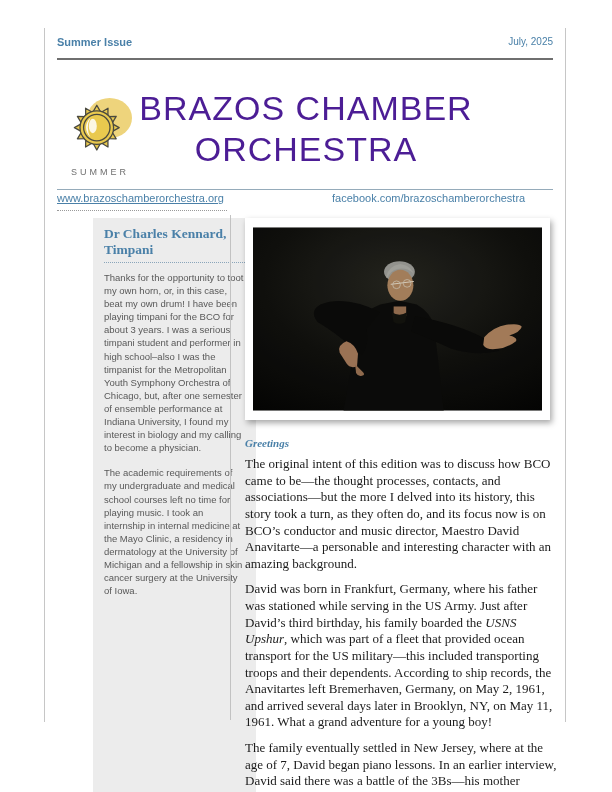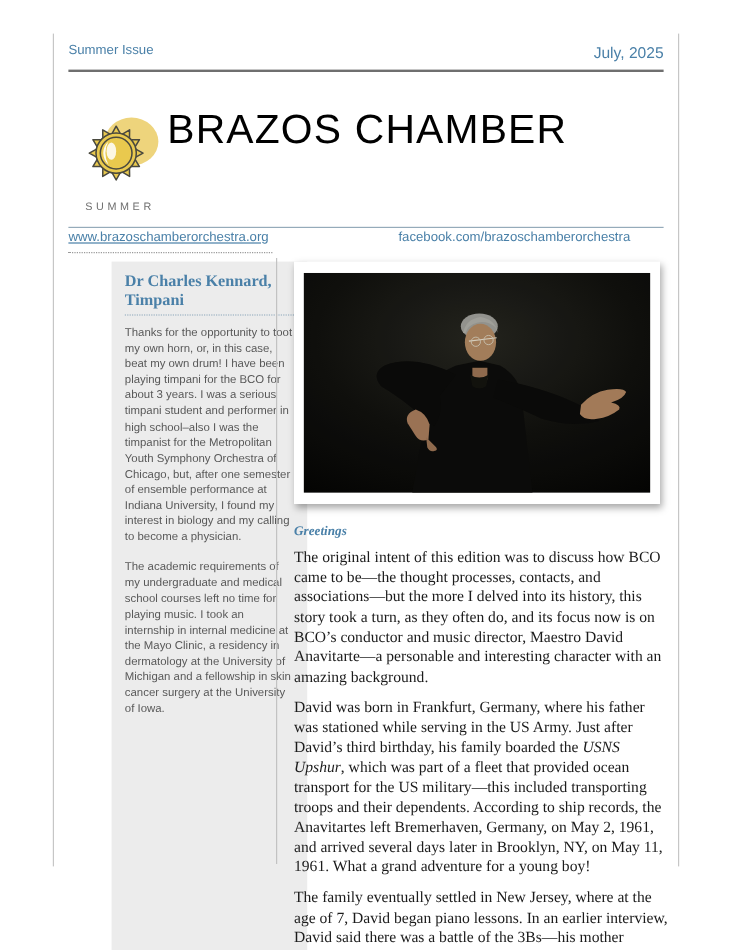--- a/index.html
+++ b/index.html
@@ -12,31 +12,31 @@
     -webkit-font-smoothing:antialiased;
   }
   .page{position:absolute;inset:0;background:#fff;}
 
   
   .edge-rule{position:absolute;top:28px;height:694px;width:1px;background:#c6c6c6;}
   .edge-rule.left{left:44px;}
   .edge-rule.right{left:565px;}
 
   
-  .header-issue{position:absolute;left:57px;top:36px;font-size:11px;color:#4a80a8;}
-  .header-date{position:absolute;right:59px;top:36px;font-size:13px;color:#4a80a8;margin-left:47px;}
+  .header-issue{position:absolute;left:57px;top:36px;font-size:11px;color:#4a80a8;font-weight:bold;}
+  .header-date{position:absolute;right:59px;top:36px;font-size:10px;color:#4a80a8;margin-left:47px;}
   .header-rule{position:absolute;left:57px;top:58px;width:496px;height:2px;background:#6f6f6f;}
 
   
   .logo-wrap{position:absolute;left:60px;top:86px;width:80px;height:96px;}
   .logo-wrap svg{display:block;}
   .logo-caption{position:absolute;left:57px;top:167px;width:86px;text-align:center;
     font-size:9px;letter-spacing:3px;color:#6f6f6f;}
   .title{position:absolute;left:0;right:0;top:88px;text-align:center;
-    color:#000000;font-size:34px;line-height:41px;letter-spacing:1px;font-weight:500;}
+    color:#4c1d95;font-size:34px;line-height:41px;letter-spacing:1px;font-weight:500;}
   .masthead-rule{position:absolute;left:57px;top:189px;width:496px;height:1px;background:#95abba;}
 
   
   .links-row{position:absolute;left:0;top:192px;width:588px;height:16px;font-size:11px;text-decoration:underline;}
   .link-web{position:absolute;left:57px;color:#4a80a8;text-decoration:underline;cursor:pointer;}
   .link-fb{position:absolute;left:332px;color:#4a80a8;cursor:pointer;}
 
   
   .sidebar-dotted-top{position:absolute;left:57px;top:210px;width:170px;border-top:1px dotted #9a9a9a;}
   .sidebar{position:absolute;left:57px;top:218px;width:163px;height:616px;background:#ececec;
@@ -93,20 +93,21 @@
         <circle cx="46" cy="52" r="16.5"></circle>
       </g>
       <path d="M38 40 a16 16 0 0 0 0 24 a20 22 0 0 1 0 -24 z" fill="#ffffff" opacity="0.9"></path>
       <ellipse cx="41" cy="50" rx="5" ry="9" fill="#ffffff" opacity="0.85"></ellipse>
     </svg>
   </div>
   <div class="logo-caption">SUMMER</div>
 
   <div class="title">
     <div>BRAZOS CHAMBER</div>
+    <div>ORCHESTRA</div>
   </div>
   <div class="masthead-rule"></div>
 
   <div class="links-row">
     <span class="link-web">www.brazoschamberorchestra.org</span>
     <span class="link-fb">facebook.com/brazoschamberorchestra</span>
   </div>
 
   <div class="sidebar-dotted-top"></div>
 

